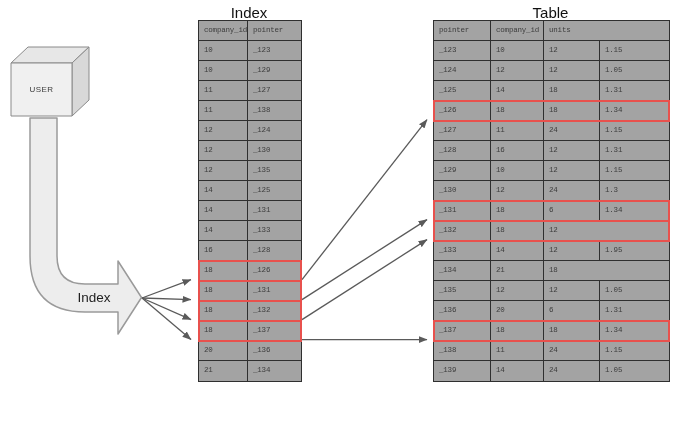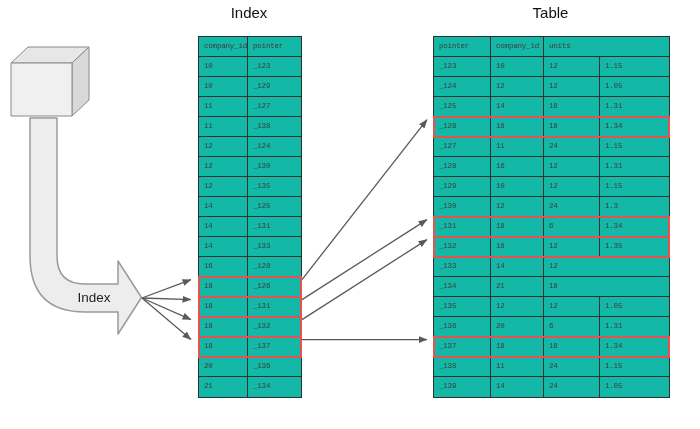--- a/index.html
+++ b/index.html
@@ -5,21 +5,21 @@
   html,body{margin:0;padding:0;background:#ffffff;}
   .canvas{position:relative;width:700px;height:429px;background:#fff;overflow:hidden;
           font-family:"Liberation Sans",sans-serif;}
   svg.overlay{position:absolute;left:0;top:0;pointer-events:none;}
 
   .tbl-title{position:absolute;top:4px;height:22px;text-align:center;
              font-size:15px;font-weight:500;color:#111;}
   #index-title{left:198px;width:102px;}
   #table-title{left:433px;width:235px;}
 
-  .tbl{position:absolute;top:36px;background:#14b8a6;border:1.6px solid #2f2f2f;}
+  .tbl{position:absolute;top:20px;background:#a3a3a3;border:1.6px solid #2f2f2f;}
   #index-table{left:198px;width:102px;}
   #data-table{left:433px;width:235px;}
 
   .t-row{display:flex;height:20px;box-sizing:border-box;border-bottom:1.4px solid #2f2f2f;}
   .t-row:last-child{border-bottom:none;}
   .t-cell{box-sizing:border-box;border-right:1.4px solid #2f2f2f;padding-left:5px;
           font-family:"Liberation Mono","DejaVu Sans Mono",monospace;
           font-size:7.5px;letter-spacing:-0.2px;line-height:18px;color:#3d3d3d;
           overflow:hidden;white-space:nowrap;}
   .t-cell:last-child{border-right:none;}
@@ -58,20 +58,21 @@
         <line x1="142" y1="298" x2="191" y2="339.6" stroke="#5a5a5a" stroke-width="1.3" marker-end="url(#ah)"></line>
       </g>
     <g id="link-arrows">
         <line x1="302" y1="279.6" x2="427" y2="119.6" stroke="#5a5a5a" stroke-width="1.3" marker-end="url(#ah)"></line>
         <line x1="302" y1="299.6" x2="427" y2="219.6" stroke="#5a5a5a" stroke-width="1.3" marker-end="url(#ah)"></line>
         <line x1="302" y1="319.6" x2="427" y2="239.6" stroke="#5a5a5a" stroke-width="1.3" marker-end="url(#ah)"></line>
         <line x1="302" y1="339.6" x2="427" y2="339.6" stroke="#5a5a5a" stroke-width="1.3" marker-end="url(#ah)"></line>
       </g>
   </svg>
 
+  <div class="cube-label">USER</div>
   <div class="query-label">Index</div>
 
   <div class="tbl-title" id="index-title">Index</div>
   <div class="tbl-title" id="table-title">Table</div>
 
   <div class="tbl" id="index-table">
       <div class="t-row">
         <div class="t-cell" style="width: 49px;">company_id</div>
         <div class="t-cell" style="width: 53px;">pointer</div>
       </div>
@@ -201,26 +202,26 @@
       <div class="t-row hl">
         <div class="t-cell" style="width: 57px;">_131</div>
         <div class="t-cell" style="width: 53px;">18</div>
         <div class="t-cell" style="width: 56px;">6</div>
         <div class="t-cell" style="width: 69px;">1.34</div>
       </div>
       <div class="t-row hl">
         <div class="t-cell" style="width: 57px;">_132</div>
         <div class="t-cell" style="width: 53px;">18</div>
         <div class="t-cell" style="width: 56px;">12</div>
-        <div class="t-cell" style="width: 69px;">1.35</div>
       </div>
       <div class="t-row">
         <div class="t-cell" style="width: 57px;">_133</div>
         <div class="t-cell" style="width: 53px;">14</div>
         <div class="t-cell" style="width: 56px;">12</div>
+        <div class="t-cell" style="width: 69px;">1.95</div>
       </div>
       <div class="t-row">
         <div class="t-cell" style="width: 57px;">_134</div>
         <div class="t-cell" style="width: 53px;">21</div>
         <div class="t-cell" style="width: 56px;">18</div>
       </div>
       <div class="t-row">
         <div class="t-cell" style="width: 57px;">_135</div>
         <div class="t-cell" style="width: 53px;">12</div>
         <div class="t-cell" style="width: 56px;">12</div>

